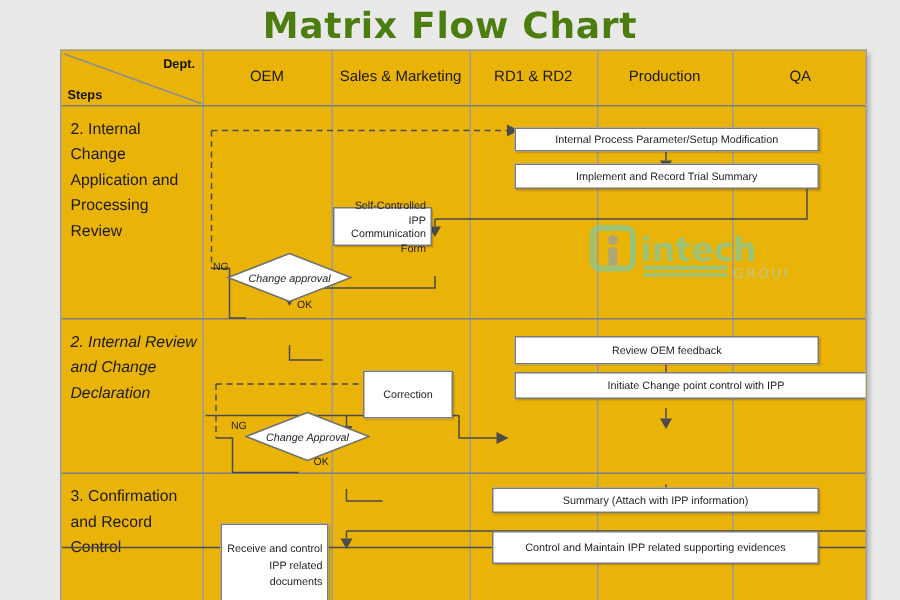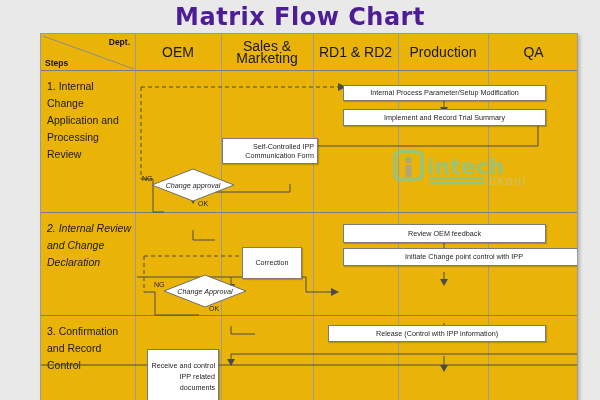--- a/index.html
+++ b/index.html
@@ -20,21 +20,21 @@
   #page-title {
     position: absolute;
     top: 2px;
     left: 0;
     width: 600px;
     text-align: center;
     font-family: "DejaVu Sans", sans-serif;
     font-weight: bold;
     font-size: 24px;
     letter-spacing: 0.5px;
-    color: #4c1d95;
+    color: #4d7c0f;
     line-height: 30px;
   }
 
   
   #chart-frame {
     position: absolute;
     left: 40px;
     top: 33px;
     width: 538px;
     height: 367px;
@@ -71,21 +71,21 @@
     height: 36px;
   }
   .col-head {
     position: absolute;
     top: 0;
     height: 36px;
     display: flex;
     align-items: center;
     justify-content: center;
     text-align: center;
-    font-size: 14px;
+    font-size: 10px;
     color: #1a1a1a;
     line-height: 12px;
     font-family: "Liberation Sans", sans-serif;
   }
   #corner-cell {
     position: absolute;
     left: 0; top: 0;
     width: 94px;
     height: 36px;
   }
@@ -212,21 +212,21 @@
       <span id="corner-steps">Steps</span>
     </div>
 
     <div class="col-head" style="left:94px; width:86px;">OEM</div>
     <div class="col-head" style="left:180px; width:92px;">Sales &amp; Marketing</div>
     <div class="col-head" style="left:272px; width:85px;">RD1 &amp; RD2</div>
     <div class="col-head" style="left:357px; width:90px;">Production</div>
     <div class="col-head" style="left:447px; width:91px;">QA</div>
   </div>
 
-  <div class="step-label" style="top:44px;">1. Internal Change Application and Processing Review</div>
+  <div class="step-label" style="top:44px;">2. Internal Change Application and Processing Review</div>
   <div class="step-label" style="top:186px;font-style:italic;">2. Internal Review and Change Declaration</div>
   <div class="step-label" style="top:289px;">3. Confirmation and Record Control</div>
 
   <div id="watermark">
     <svg width="132" height="48" viewBox="0 0 132 48">
       <rect x="2" y="6" width="27" height="27" rx="5" ry="5" fill="none" stroke="#7ec8a0" stroke-width="4"></rect>
       <circle cx="15.5" cy="14" r="3.4" fill="#9aa0a6"></circle>
       <path d="M12.5 19 h6 v12 h-6 z" fill="#9aa0a6"></path>
       <text x="34" y="28" font-family="DejaVu Sans, sans-serif" font-size="22" font-weight="bold" fill="#7ec8a0">intech</text>
       <rect x="36" y="31" width="56" height="3" fill="#7ec8a0"></rect>
@@ -287,21 +287,21 @@
     <line x1="190" y1="320" x2="190" y2="325"></line>
     <polygon points="186,325 194,325 190,332" fill="#4b4b4b" stroke="none"></polygon>
 
     <polyline points="0,331 538,331" stroke="#9b9b9b"></polyline>
   </svg>
 
   <div class="flow-box" style="left:302px; top:51px; width:203px; height:16px;">Internal Process Parameter/Setup Modification</div>
 
   <div class="flow-box" style="left:302px; top:75px; width:203px; height:17px;">Implement and Record Trial Summary</div>
 
-  <div class="flow-box" style="left:181px; top:104px; width:96px; height:26px;">Self-Controlled IPP Communication Form</div>
+  <div class="flow-box" style="left:181px; top:104px; width:66px; height:26px;">Self-Controlled IPP Communication Form</div>
 
   <div class="diamond-wrap" style="left:110px; top:134px; width:84px; height:34px;">
     <svg width="84" height="34" viewBox="0 0 84 34">
       <polygon points="42,1 83,17 42,33 1,17" fill="#ffffff" stroke="#6f6f6f" stroke-width="1"></polygon>
     </svg>
     <div class="diamond-text">Change approval</div>
   </div>
   <span class="branch-label" style="left:101px; top:141px;">NG</span>
   <span class="branch-label" style="left:157px; top:166px;">OK</span>
 
@@ -313,18 +313,19 @@
 
   <div class="diamond-wrap" style="left:122px; top:240px; width:84px; height:34px;">
     <svg width="84" height="34" viewBox="0 0 84 34">
       <polygon points="42,1 83,17 42,33 1,17" fill="#ffffff" stroke="#6f6f6f" stroke-width="1"></polygon>
     </svg>
     <div class="diamond-text">Change Approval</div>
   </div>
   <span class="branch-label" style="left:113px; top:247px;">NG</span>
   <span class="branch-label" style="left:168px; top:271px;">OK</span>
 
-  <div class="flow-box" style="left:287px; top:291px; width:218px; height:17px;">Release (Control with IPP information)</div>
-
+  <div class="flow-box" style="left:287px; top:291px; width:218px; height:17px;">Summary (Attach with IPP information)</div>
+
+  <div class="flow-box" style="left:287px; top:320px; width:218px; height:22px;">Control and Maintain IPP related supporting evidences</div>
 
   <div class="flow-box" style="left:106px; top:315px; width:72px; height:54px; line-height:11px;">Receive and control IPP related documents</div>
 
 </div>
 
 </body></html>

